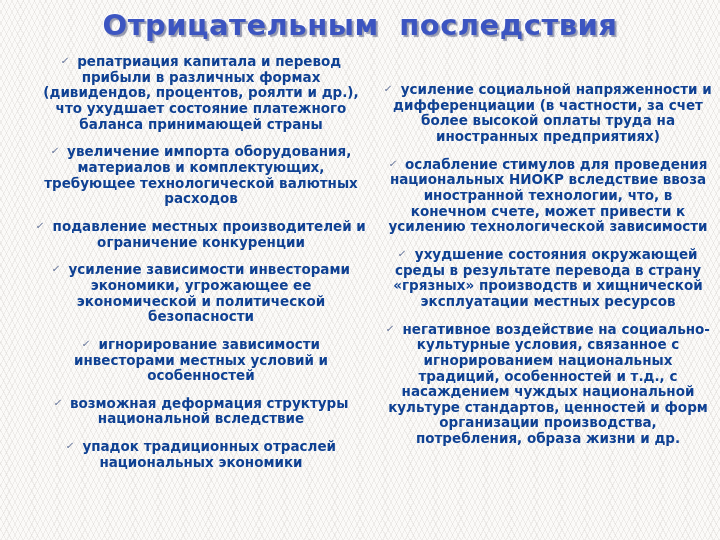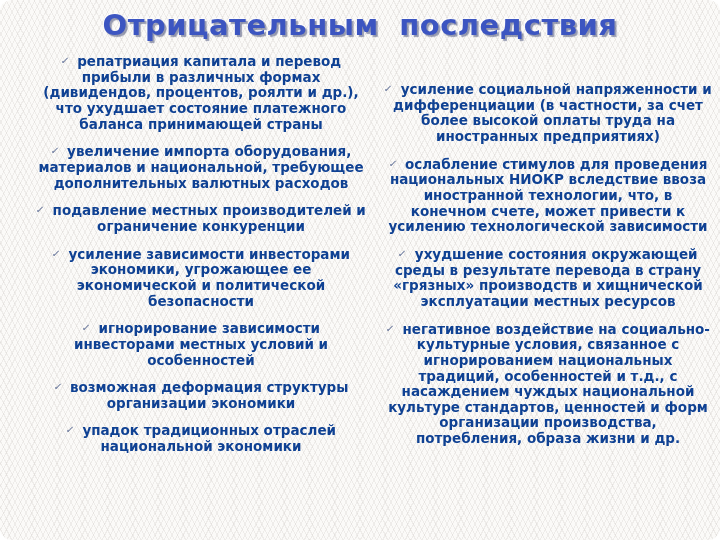--- a/index.html
+++ b/index.html
@@ -10,21 +10,20 @@
   .slide {
     position: relative;
     width: 720px; height: 540px;
     overflow: hidden;
     box-sizing: border-box;
     background-color: #fbfaf8;
     
     background-image:
       repeating-linear-gradient(63deg, rgba(205,200,196,0.28) 0 1px, transparent 1px 5px),
       repeating-linear-gradient(-63deg, rgba(205,200,196,0.28) 0 1px, transparent 1px 5px);
-    border-radius: 12px;
   }
   .title {
     margin-top: 8px;
     text-align: center;
     font-size: 29px;
     font-weight: bold;
     letter-spacing: 0.5px;
     word-spacing: 10px;
     color: #3c55c1;
     text-shadow: 2px 2px 1px rgba(28,40,92,0.45), -1px -1px 0 rgba(255,255,255,0.6);
@@ -62,26 +61,26 @@
 <body>
 
 <div class="slide">
 
   <div class="title">Отрицательным последствия</div>
 
   <div class="columns">
 
     <div class="col col-left">
       <div class="item"><span class="bullet">✓</span><span>репатриация капитала и перевод прибыли в различных формах (дивидендов, процентов, роялти и др.), что ухудшает состояние платежного баланса принимающей страны</span></div>
-      <div class="item"><span class="bullet">✓</span><span>увеличение импорта оборудования, материалов и национальной, требующее дополнительных валютных расходов</span></div>
+      <div class="item"><span class="bullet">✓</span><span>увеличение импорта оборудования, материалов и комплектующих, требующее технологической валютных расходов</span></div>
       <div class="item"><span class="bullet">✓</span><span>подавление местных производителей и ограничение конкуренции</span></div>
       <div class="item"><span class="bullet">✓</span><span>усиление зависимости инвесторами экономики, угрожающее ее экономической и политической безопасности</span></div>
       <div class="item indent"><span class="bullet">✓</span><span>игнорирование зависимости инвесторами местных условий и особенностей</span></div>
-      <div class="item"><span class="bullet">✓</span><span>возможная деформация структуры организации экономики</span></div>
-      <div class="item"><span class="bullet">✓</span><span>упадок традиционных отраслей национальной экономики</span></div>
+      <div class="item"><span class="bullet">✓</span><span>возможная деформация структуры национальной вследствие</span></div>
+      <div class="item"><span class="bullet">✓</span><span>упадок традиционных отраслей национальных экономики</span></div>
     </div>
 
     <div class="col col-right">
       <div class="item"><span class="bullet">✓</span><span>усиление социальной напряженности и дифференциации (в частности, за счет более высокой оплаты труда на иностранных предприятиях)</span></div>
       <div class="item"><span class="bullet">✓</span><span>ослабление стимулов для проведения национальных НИОКР вследствие ввоза иностранной технологии, что, в конечном счете, может привести к усилению технологической зависимости</span></div>
       <div class="item indent-sm"><span class="bullet">✓</span><span>ухудшение состояния окружающей среды в результате перевода в страну «грязных» производств и хищнической эксплуатации местных ресурсов</span></div>
       <div class="item"><span class="bullet">✓</span><span>негативное воздействие на социально-культурные условия, связанное с игнорированием национальных традиций, особенностей и т.д., с насаждением чуждых национальной культуре стандартов, ценностей и форм организации производства, потребления, образа жизни и др.</span></div>
     </div>
 
   </div>

